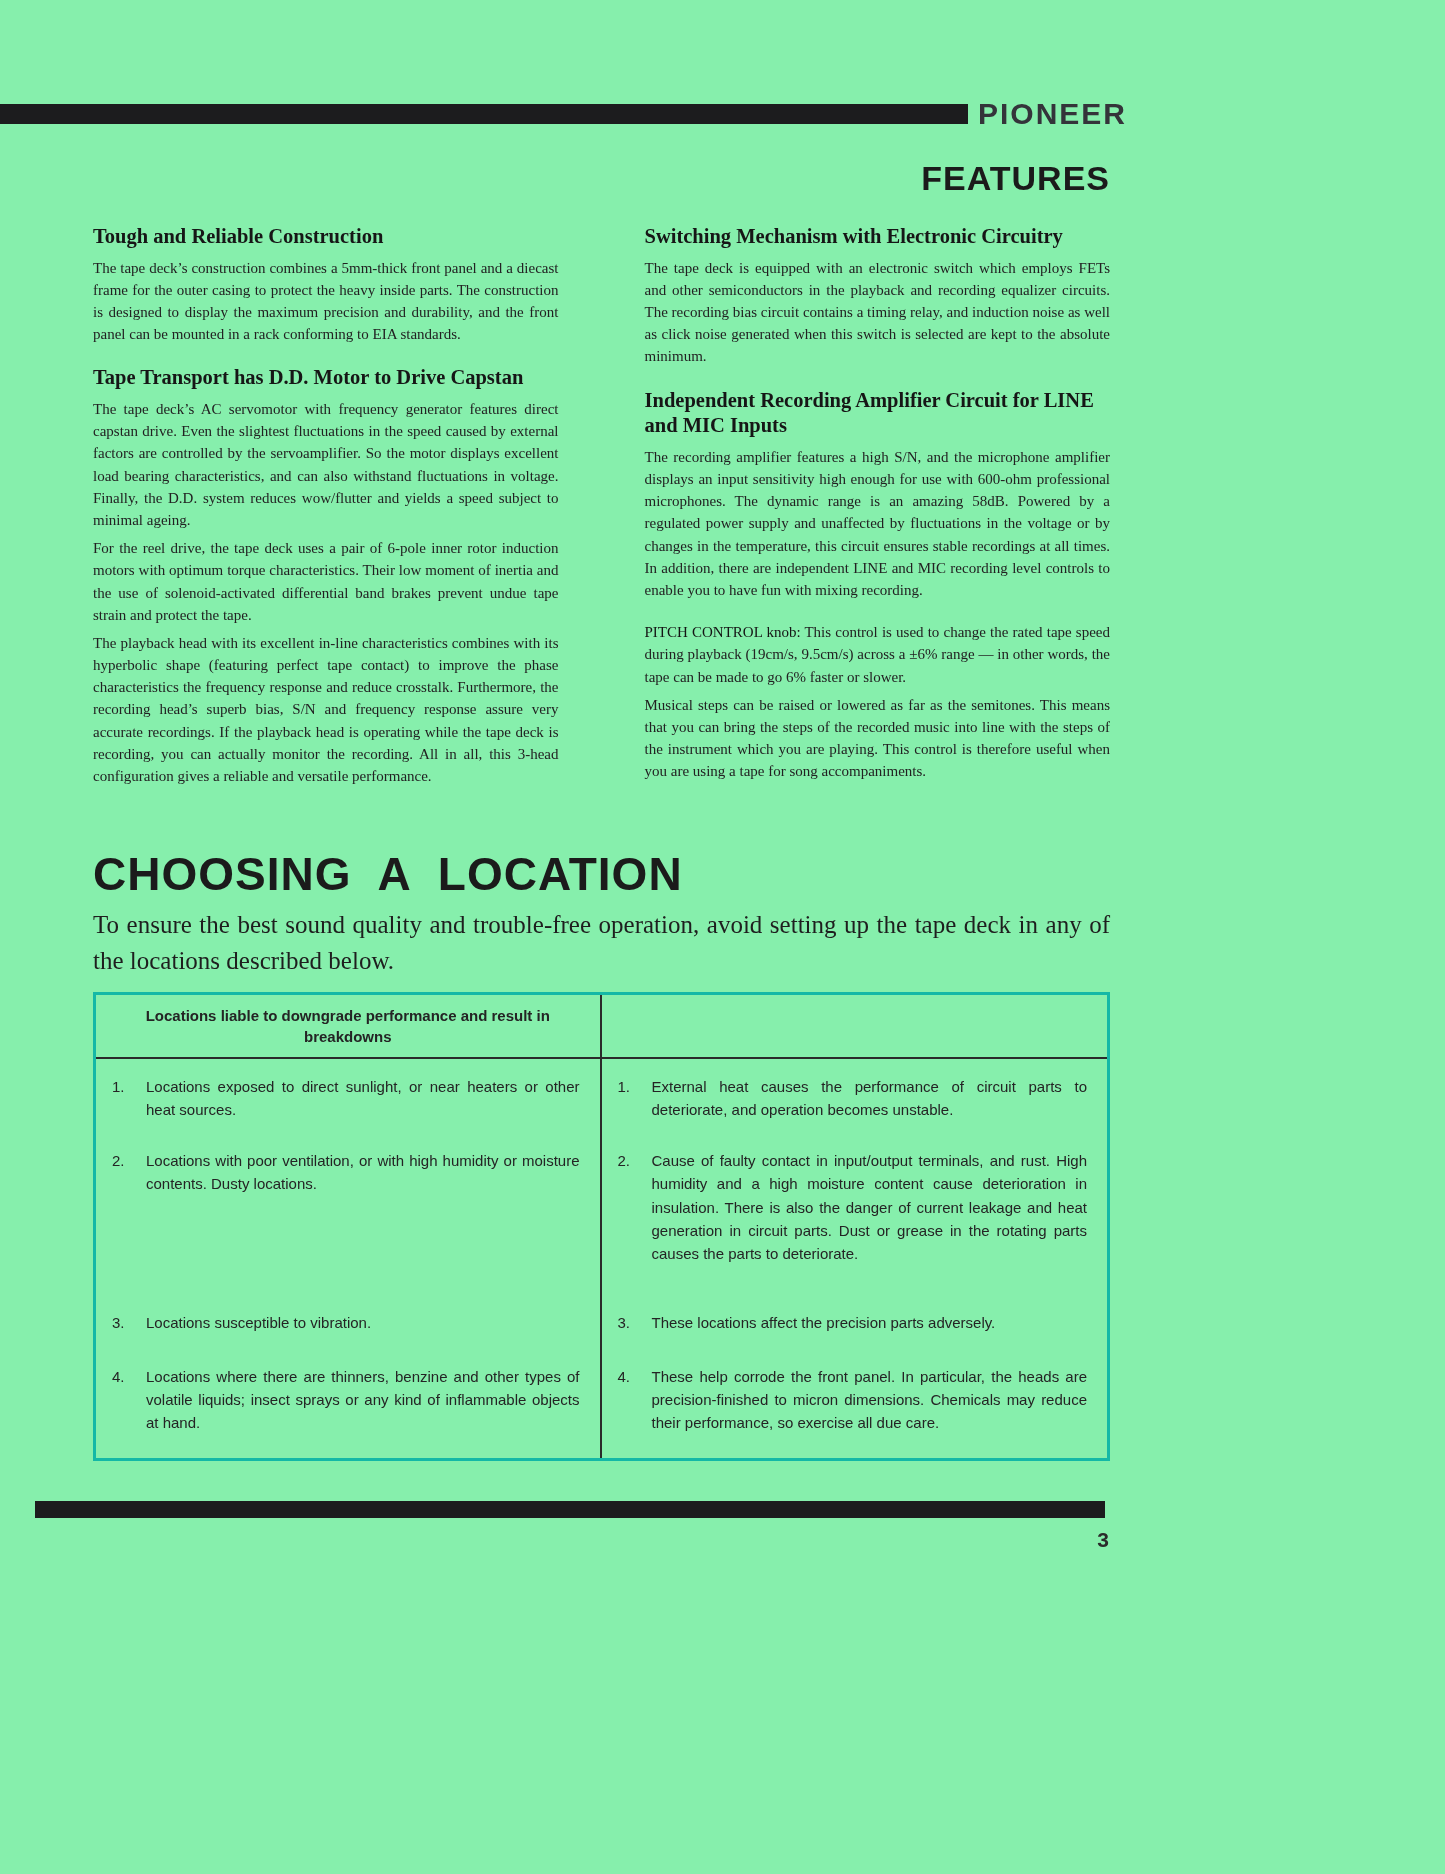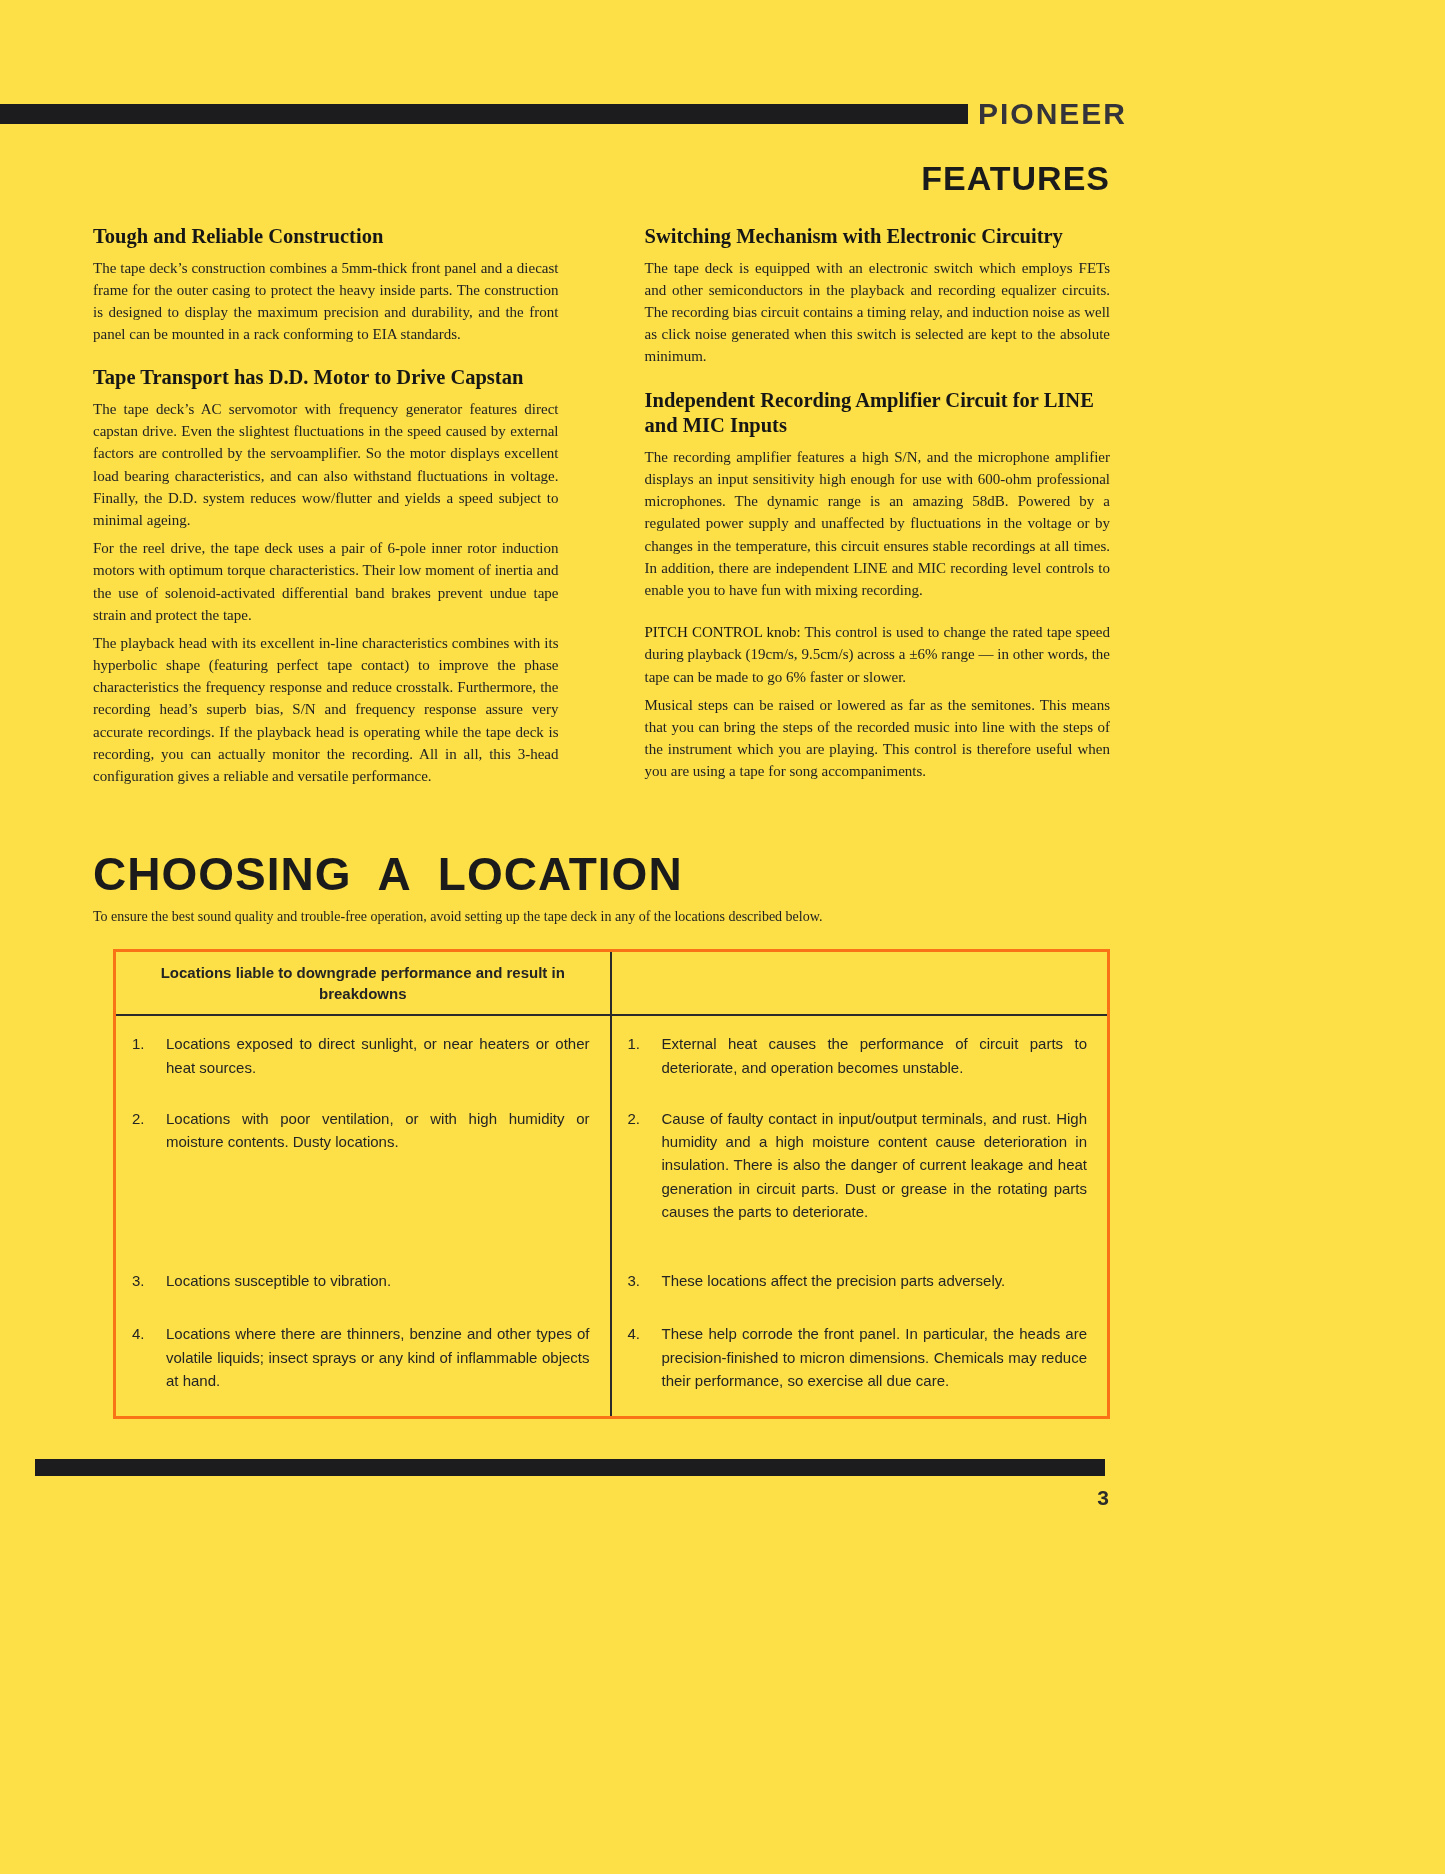--- a/index.html
+++ b/index.html
@@ -6,21 +6,21 @@
   html, body {
     margin: 0;
     padding: 0;
     background: #e9e9e7;
   }
   .page {
     position: relative;
     width: 1445px;
     min-height: 1874px;
     margin: 0 auto;
-    background: #fde047;
+    background: #86efac;
     color: #1f1f1f;
     overflow: hidden;
   }
   
   .masthead {
     display: flex;
     align-items: center;
     margin-top: 97px;
   }
   .top-rule {
@@ -82,33 +82,32 @@
     font-family: "Liberation Sans", sans-serif;
     font-weight: 700;
     font-size: 46px;
     letter-spacing: 1px;
     word-spacing: 14px;
     color: #1b1b1b;
     margin: 54px 0 6px 0;
   }
   p.intro {
     font-family: "Liberation Serif", serif;
-    font-size: 14px;
+    font-size: 25px;
     line-height: 1.45;
     text-align: justify;
-    margin: 0 0 22px 0;
+    margin: 0 0 12px 0;
     color: #1e1e1e;
   }
   
   .loc-table {
-    border: 3px solid #f97316;
+    border: 3px solid #14b8a6;
     font-family: "Liberation Sans", sans-serif;
     font-size: 15px;
     color: #242424;
-    margin-left: 20px;
   }
   .t-row { display: flex; }
   .t-cell {
     width: 50%;
     padding: 12px 20px 14px 16px;
   }
   .t-cell.left { border-right: 2px solid #2a2a2a; }
   .t-head {
     border-bottom: 2px solid #2a2a2a;
   }

